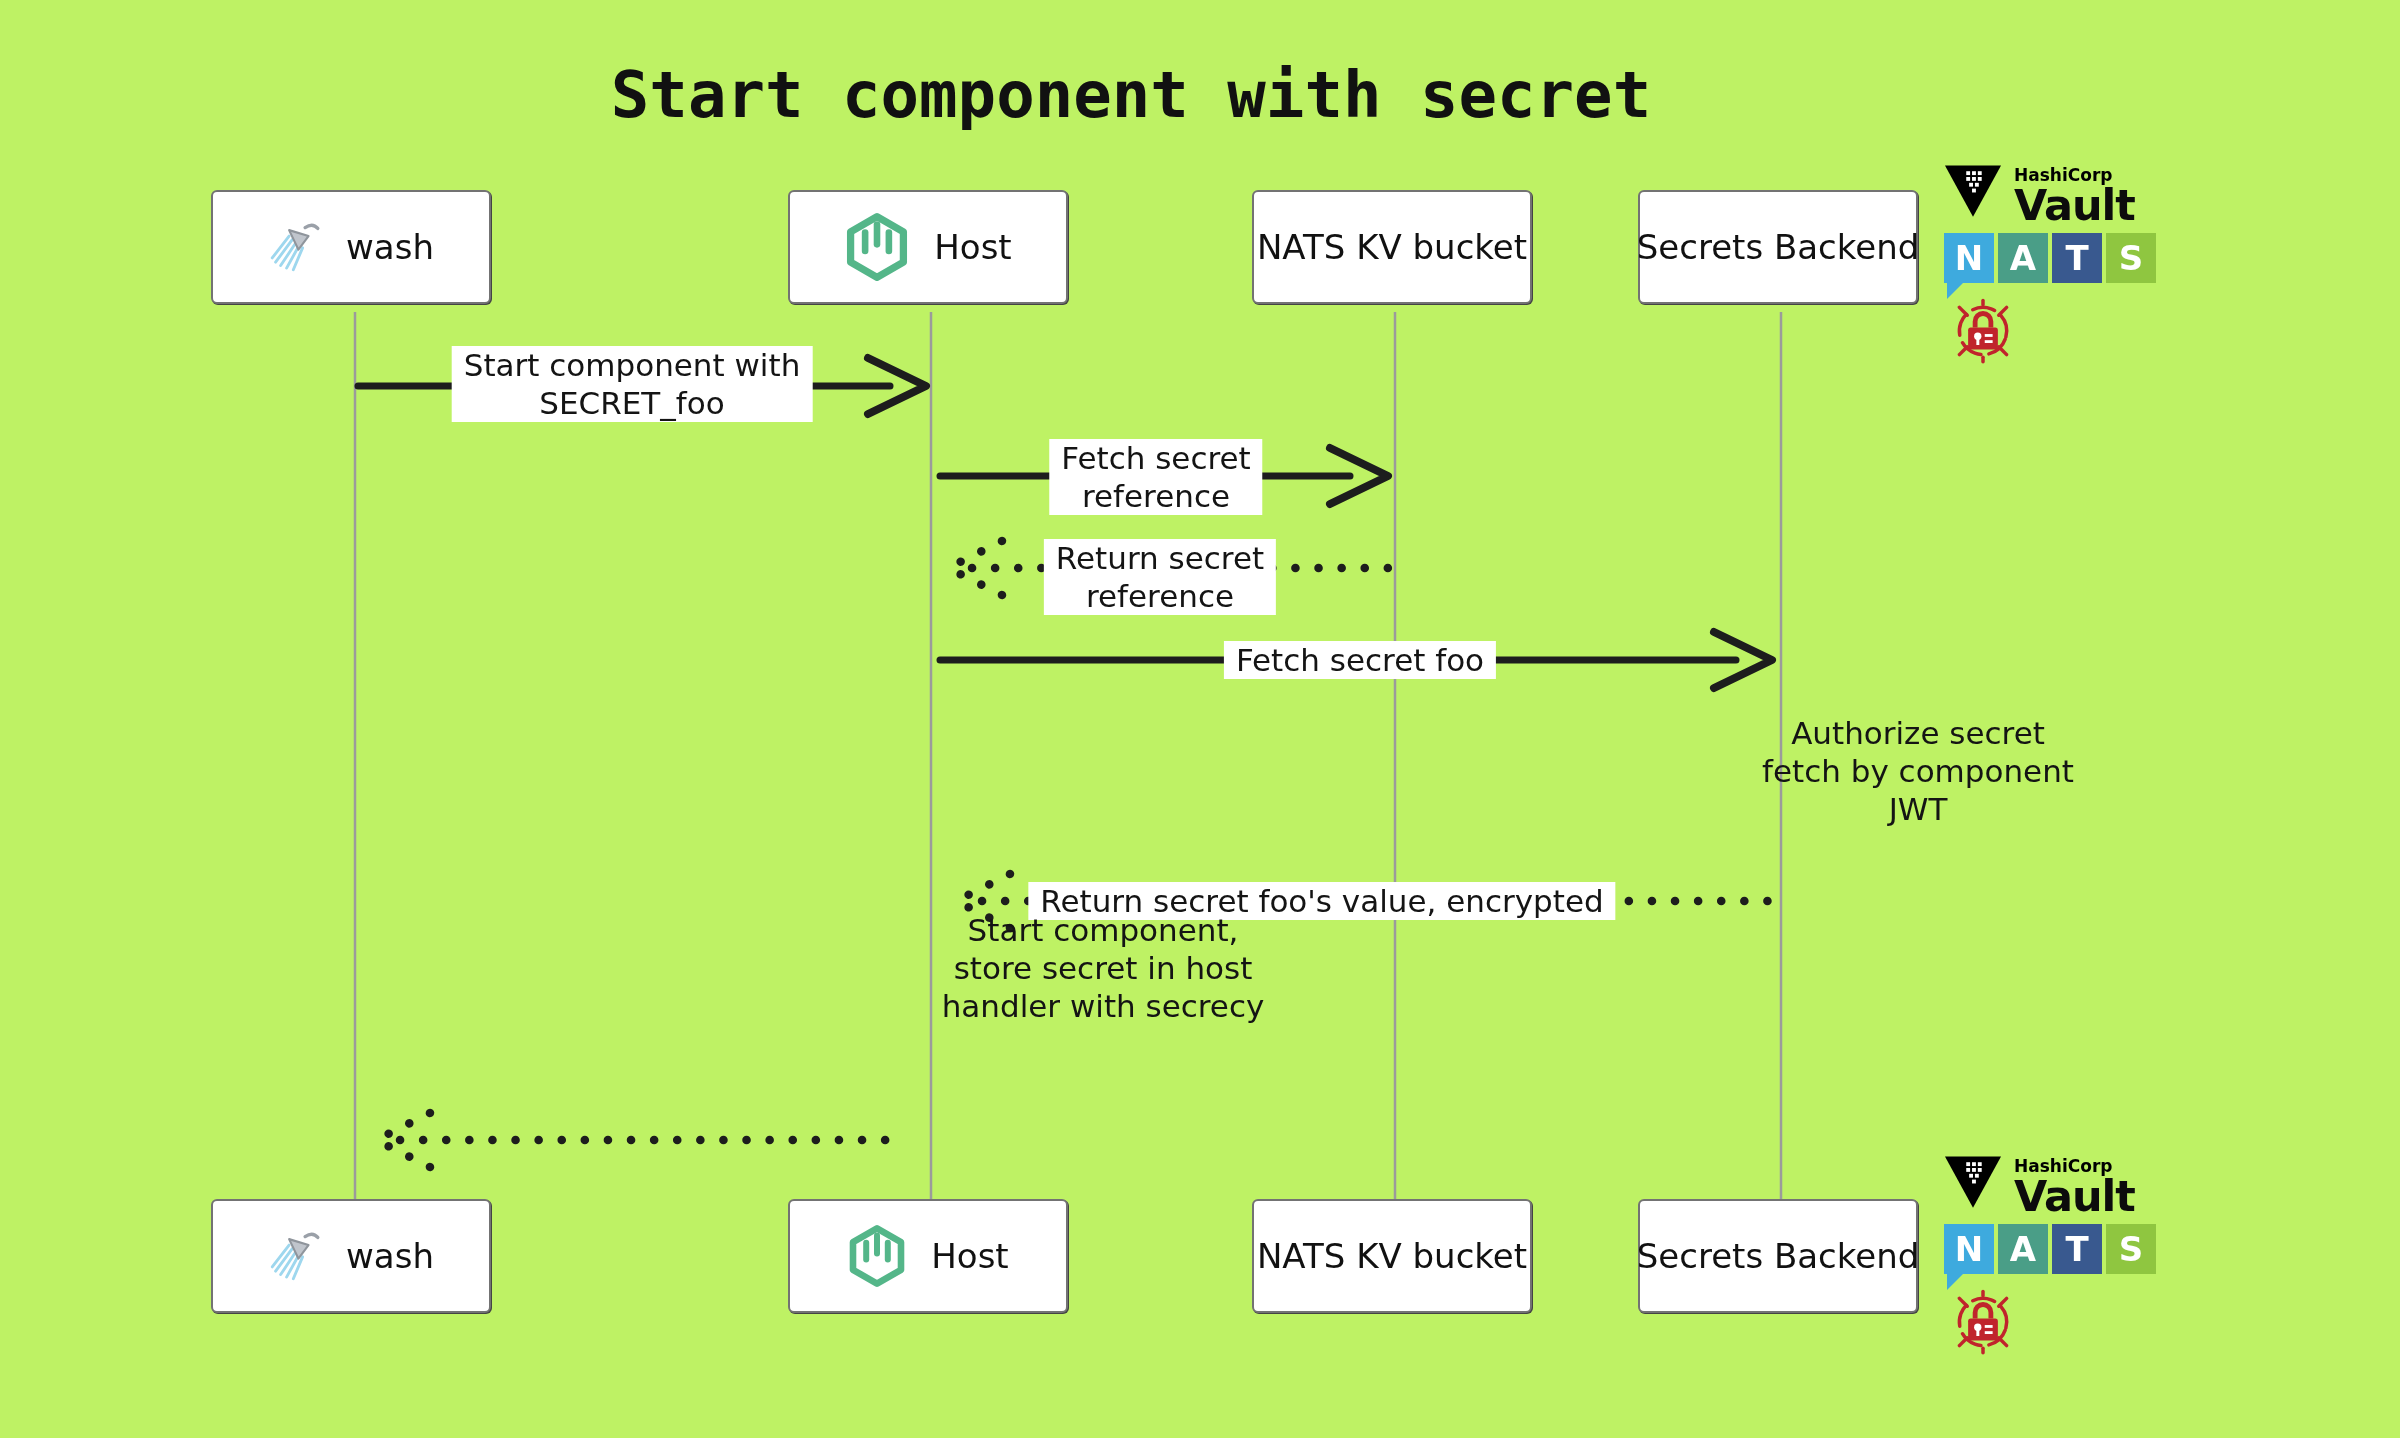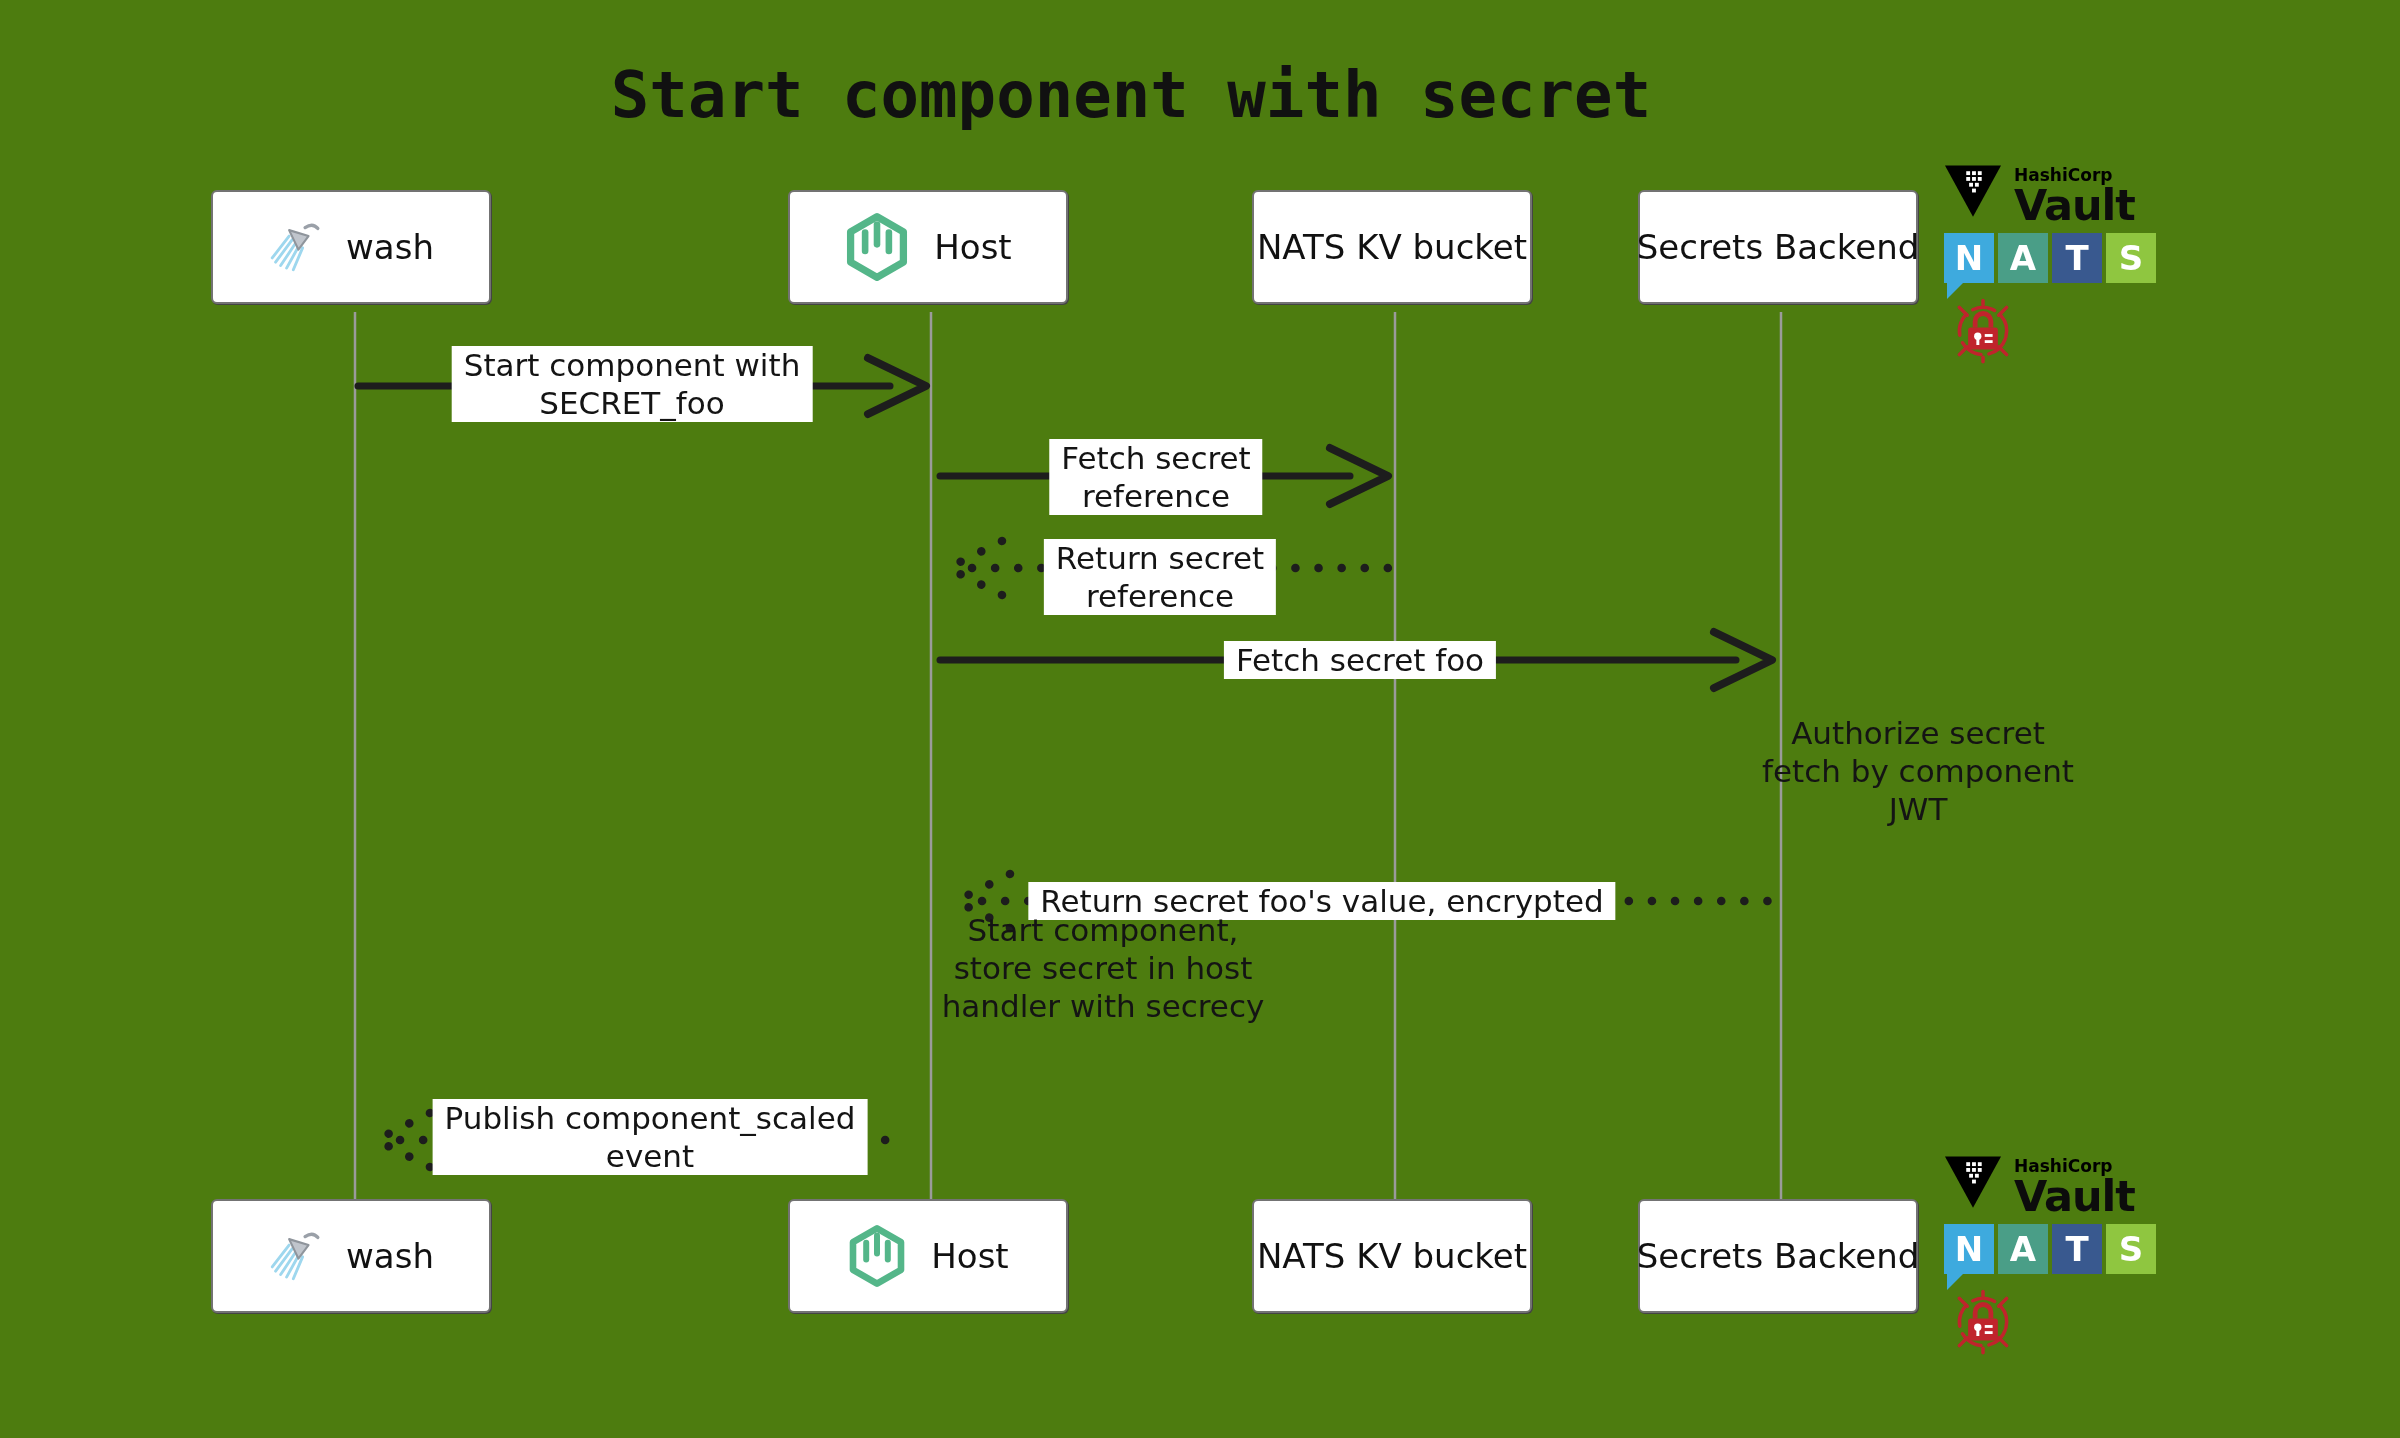--- a/index.html
+++ b/index.html
@@ -1,17 +1,17 @@
 <!DOCTYPE html>
 <html><head>
 <meta charset="utf-8">
 <style>
   html,body { margin:0; padding:0; background:#ffffff; }
   body { width:2400px; height:1438px; font-family:"DejaVu Sans", sans-serif; color:#141414; }
-  .stage { position:relative; width:2400px; height:1438px; overflow:hidden; background:#4d7c0f; }
+  .stage { position:relative; width:2400px; height:1438px; overflow:hidden; background:#bef264; }
 
   .title {
     position:absolute; left:1131px; top:58px; transform:translateX(-50%);
     font-family:"DejaVu Sans Mono", monospace; font-weight:bold; font-size:64px;
     white-space:nowrap; color:#111;
   }
 
   .wires { position:absolute; left:0; top:0; }
   .solid { stroke:#1d1d1d; stroke-width:7; stroke-linecap:round; }
   .head  { fill:none; stroke:#1d1d1d; stroke-width:8; stroke-linecap:round; stroke-linejoin:round; }
@@ -184,24 +184,20 @@
   <div class="msg-label bg-white" style="left:1322px; top:901px;">
     <div>Return secret foo's value, encrypted</div>
   </div>
 
   <div class="msg-label" style="left:1084px; top:968px;margin-left:19px;">
     <div>Start component,</div>
     <div>store secret in host</div>
     <div>handler with secrecy</div>
   </div>
 
-  <div class="msg-label bg-white" style="left:650px; top:1137px;">
-    <div>Publish component_scaled</div>
-    <div>event</div>
-  </div>
 
   <div class="logo-block" style="left:1944px; top:164px;">
     <div class="vault-row">
       <svg width="58" height="55" viewBox="0 0 60 56">
         <polygon points="1,1 59,1 30,54" fill="#000000"></polygon>
         <g fill="#ffffff">
           <rect x="23" y="7" width="4" height="4"></rect>
             <rect x="29" y="7" width="4" height="4"></rect>
             <rect x="35" y="7" width="4" height="4"></rect>
           <rect x="23" y="13" width="4" height="4"></rect>

